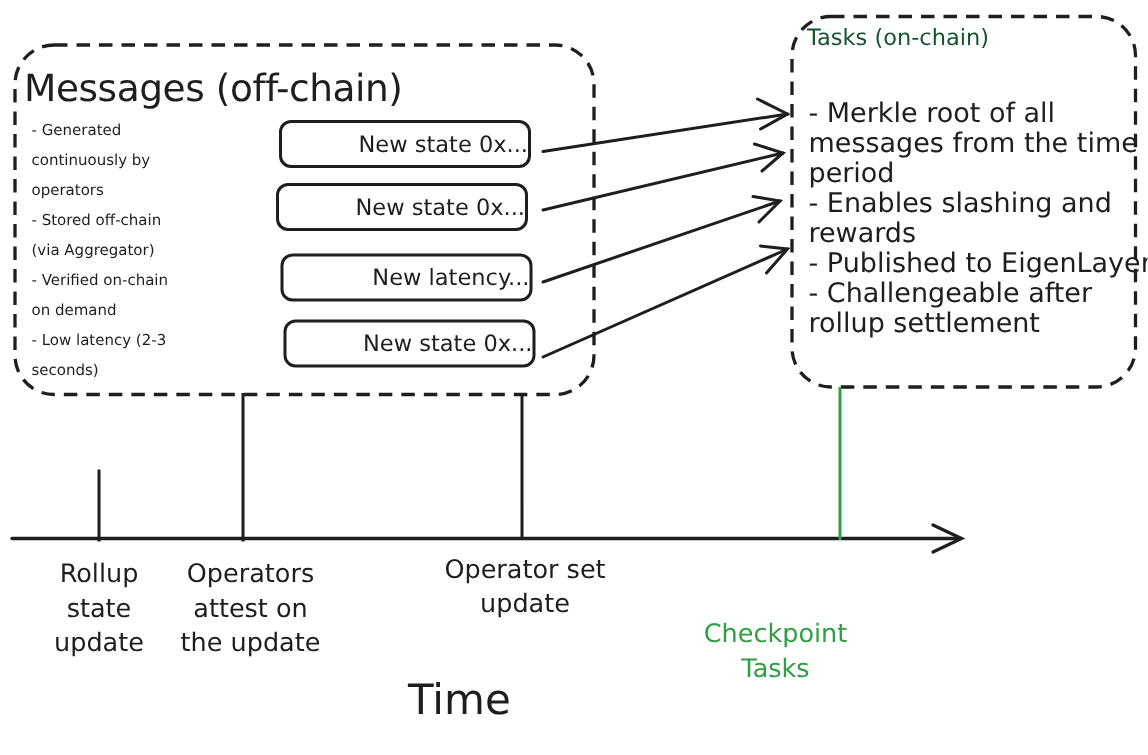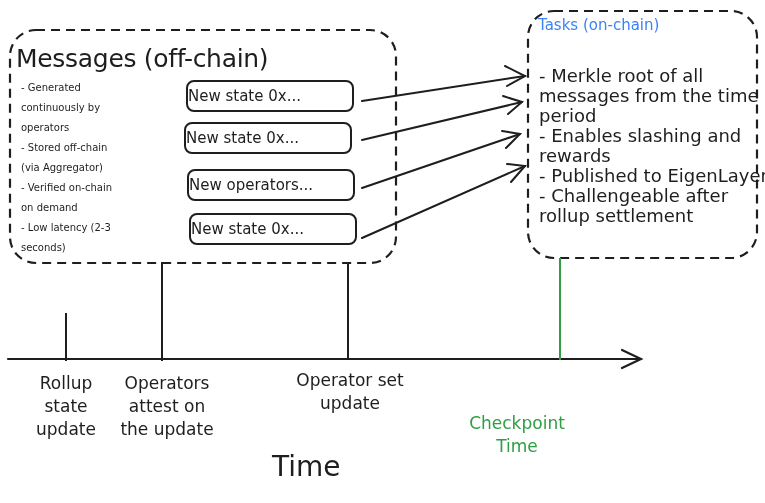--- a/index.html
+++ b/index.html
@@ -2,25 +2,25 @@
 <html><head>
 <meta charset="utf-8">
 <style>
   html, body { margin:0; padding:0; background:#ffffff; }
   body { width:765px; height:503px; position:relative; overflow:hidden;
          font-family:"DejaVu Sans", sans-serif; color:#1e1e1e; }
   svg.canvas { position:absolute; left:0; top:0; }
   .txt { position:absolute; white-space:pre; line-height:1; }
   .msg-title { left:16px; top:36px; font-size:25px; letter-spacing:-0.3px;margin-top:10px; }
   .msg-bullets { left:21px; top:78px; font-size:10px; line-height:20px; }
-  .task-title { left:538px; top:18px; font-size:15px; color:#3b82f6; }
+  .task-title { left:538px; top:18px; font-size:15px; color:#14532d; }
   .task-bullets { left:539px; top:66px; font-size:18px; line-height:20px; }
   .msg-box { position:absolute; width:168px; height:32px; border:2px solid #1e1e1e;
              border-radius:8px; box-sizing:border-box; font-size:15px;
-             display:flex; align-items:center; justify-content:flex-start; background:#fff; }
+             display:flex; align-items:center; justify-content:flex-end; background:#fff; }
   .tl { position:absolute; text-align:center; font-size:17px; line-height:23px; white-space:pre; }
   .tl-green { color:#2f9e44; }
   .time-label { position:absolute; left:272px; top:450px; font-size:28px; }
 </style>
 </head>
 <body>
 
 <svg class="canvas" width="765" height="503" viewBox="0 0 765 503">
 
   <rect x="10" y="30" width="386" height="233" rx="26" ry="26" fill="none" stroke="#1e1e1e" stroke-width="2.2" stroke-dasharray="9 6"></rect>
@@ -60,21 +60,21 @@
 - Low latency (2-3
 seconds)</div>
 
 <div class="msg-box" style="left:186px;top:80px;">
     <span>New state 0x...</span>
   </div>
 <div class="msg-box" style="left:184px;top:122px;">
     <span>New state 0x...</span>
   </div>
 <div class="msg-box" style="left:187px;top:169px;">
-    <span>New operators...</span>
+    <span>New latency...</span>
   </div>
 <div class="msg-box" style="left:189px;top:213px;">
     <span>New state 0x...</span>
   </div>
 
 <div class="txt task-title">Tasks (on-chain)</div>
 <div class="txt task-bullets">- Merkle root of all
 messages from the time
 period
 - Enables slashing and
@@ -85,15 +85,15 @@
 
 <div class="tl" style="left:28px;top:372px;width:76px;">Rollup
 state
 update</div>
 <div class="tl" style="left:110px;top:372px;width:114px;">Operators
 attest on
 the update</div>
 <div class="tl" style="left:280px;top:369px;width:140px;">Operator set
 update</div>
 <div class="tl tl-green" style="left:462px;top:412px;width:110px;">Checkpoint
-Time</div>
+Tasks</div>
 
 <div class="time-label">Time</div>
 
 </body></html>

